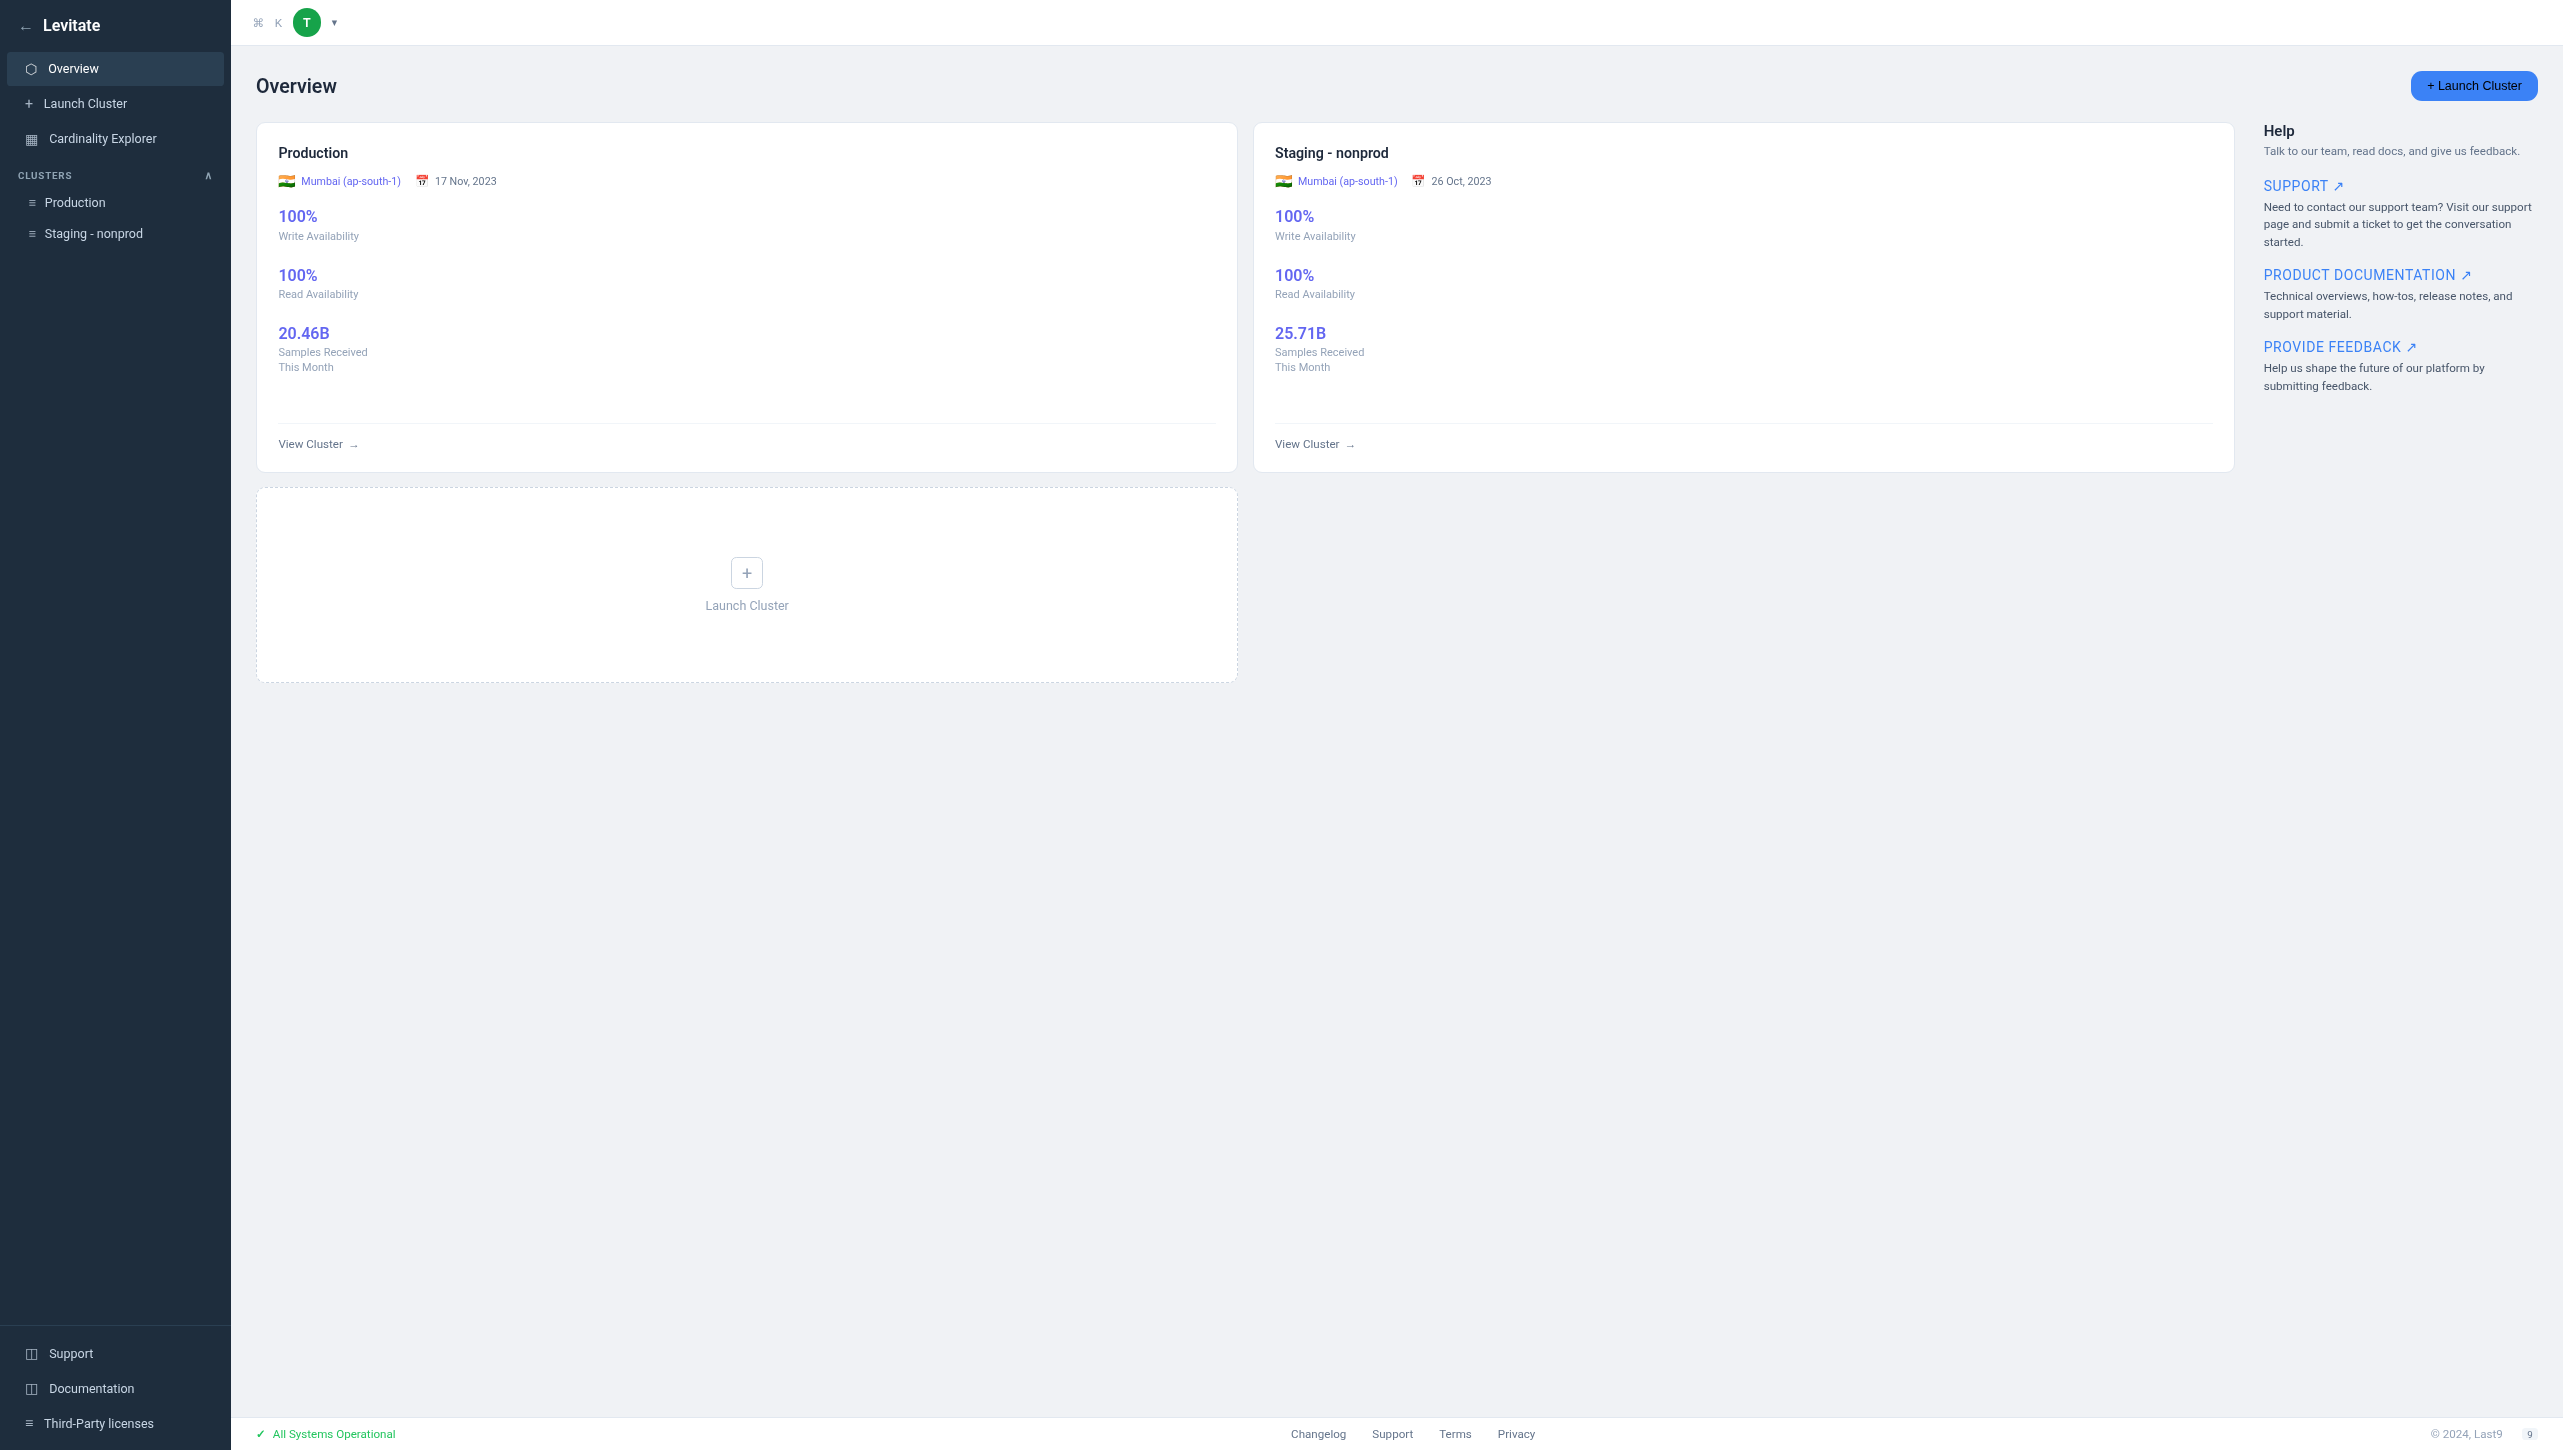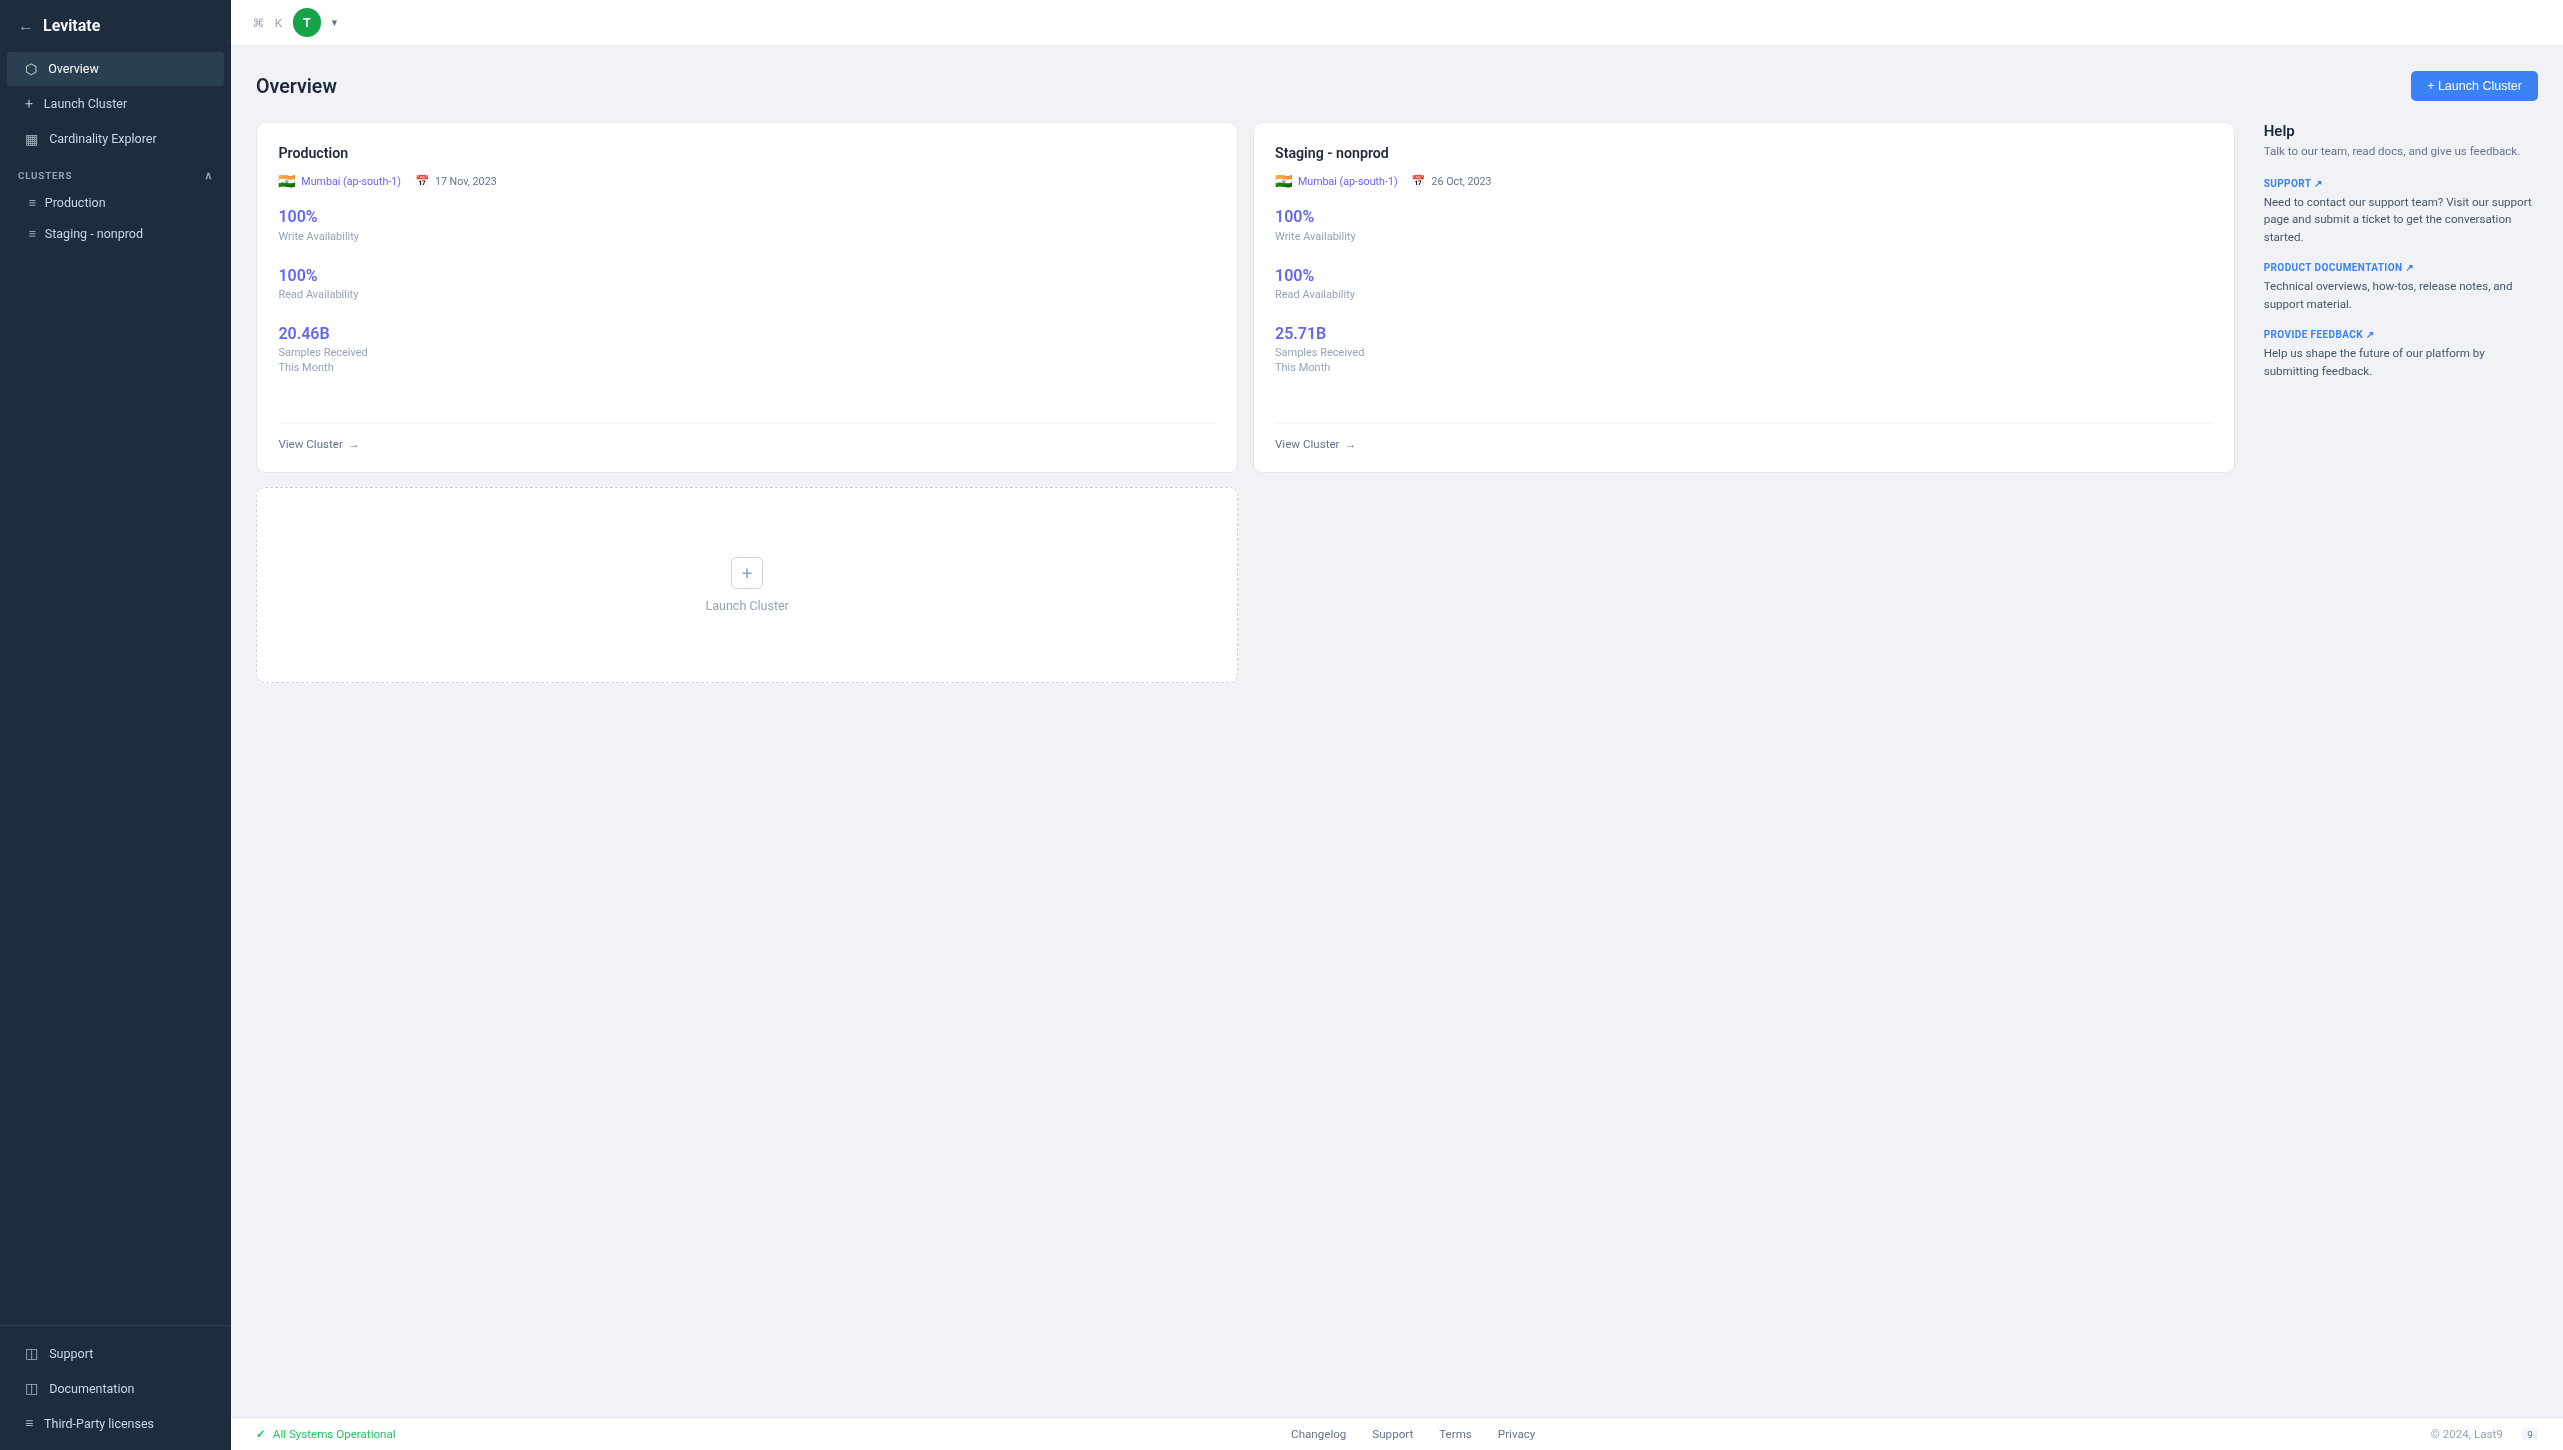--- a/index.html
+++ b/index.html
@@ -127,24 +127,24 @@
       justify-content: space-between;
       margin-bottom: 21.4px;
     }
     #page-title {
       font-size: 19.6px;
       font-weight: 600;
       color: #1e293b;
     }
     #launch-cluster-btn {
       background: #3b82f6;
-      color: #ffffff;
+      color: #000000;
       border: none;
       padding: 8px 16px;
-      border-radius: 5px;
+      border-radius: 11px;
       font-size: 12.5px;
       font-weight: 500;
       cursor: pointer;
       display: flex;
       align-items: center;
       gap: 5.3px;
     }
 
     
     #overview-grid {
@@ -259,22 +259,22 @@
       color: #1e293b;
       margin-bottom: 3.6px;
     }
     #help-subtitle {
       font-size: 11.6px;
       color: #64748b;
       margin-bottom: 19.6px;
     }
     .help-link-section { margin-bottom: 16px; }
     .help-link-title {
-      font-size: 10px;
-      font-weight: 700;
+      font-size: 14px;
+      font-weight: 400;
       color: #3b82f6;
       text-transform: uppercase;
       letter-spacing: 0.04em;
       display: flex;
       align-items: center;
       gap: 3.6px;
       cursor: pointer;
       margin-bottom: 5.3px;
     }
     .help-link-desc {

